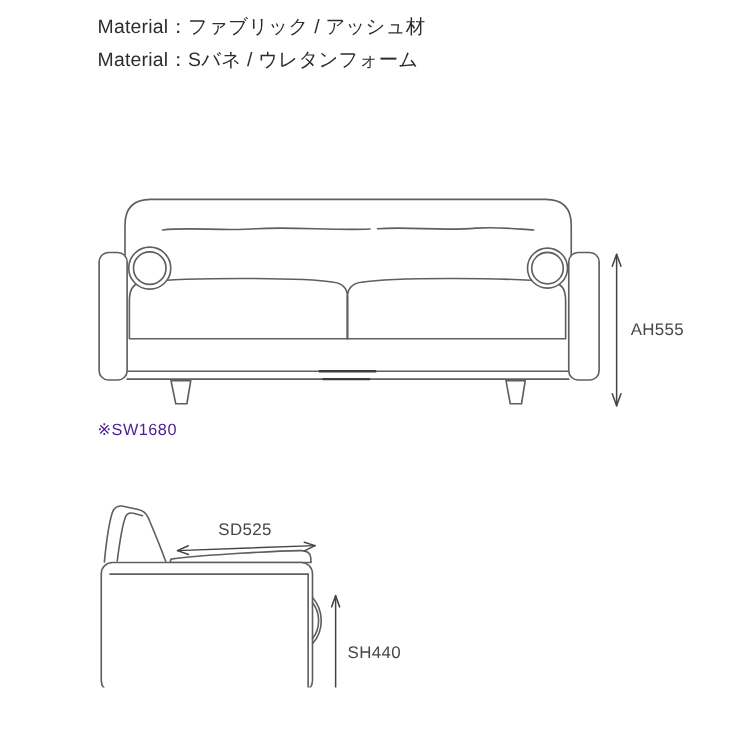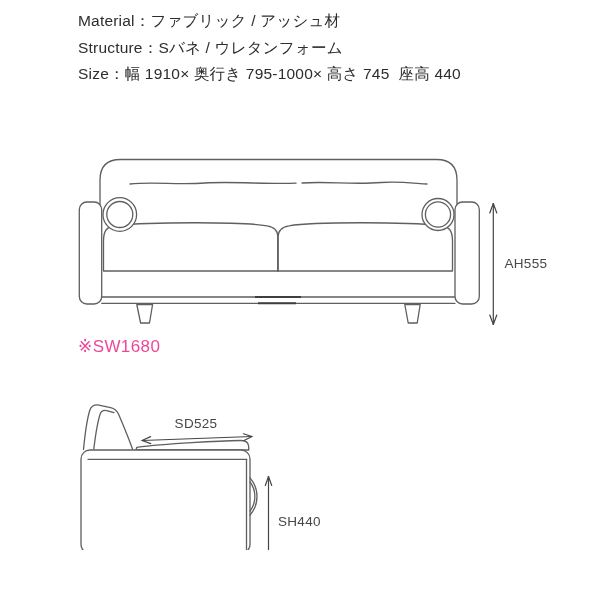--- a/index.html
+++ b/index.html
@@ -3,40 +3,39 @@
 <meta charset="utf-8">
 <style>
   html,body{margin:0;padding:0;background:#ffffff;}
   body{width:600px;height:600px;font-family:"Liberation Sans","DejaVu Sans",sans-serif;}
   .sheet{position:relative;width:600px;height:550px;background:#ffffff;overflow:hidden;}
   .spec-line{position:absolute;left:78px;font-size:15.5px;color:#2d2d2d;
              letter-spacing:0.2px;white-space:pre;}
   #spec-1{top:11px}
   #spec-2{top:37.5px}
   #spec-3{top:64px}
-  .note-line{position:absolute;left:78px;font-size:17px;color:#ec4899;
+  .note-line{position:absolute;left:78px;font-size:13px;color:#4c1d95;
              letter-spacing:0.4px;white-space:pre;}
   #note-1{top:336px}
   #note-2{top:352px}
   svg.drawing{position:absolute;left:0;top:0;}
   .ln{fill:#ffffff;stroke:#5f5f5f;stroke-width:1.3;stroke-linecap:round;stroke-linejoin:round;}
   .lno{fill:none;stroke:#5f5f5f;stroke-width:1.3;stroke-linecap:round;stroke-linejoin:round;}
   .dk{fill:none;stroke:#3e3e3e;stroke-width:1.9;stroke-linecap:butt;}
   .arrow{fill:none;stroke:#454545;stroke-width:1.2;stroke-linecap:round;stroke-linejoin:round;}
   .dim{font-size:13.5px;fill:#474747;letter-spacing:0.3px;
        font-family:"Liberation Sans","DejaVu Sans",sans-serif;}
 </style>
 </head>
 <body>
 
 <div class="sheet">
 
   <div class="spec-line" id="spec-1">Material：ファブリック / アッシュ材</div>
-  <div class="spec-line" id="spec-2">Structure：Sバネ / ウレタンフォーム</div>
-  <div class="spec-line" id="spec-3">Size：幅 1910× 奥行き 795-1000× 高さ 745  座高 440</div>
+  <div class="spec-line" id="spec-2">Material：Sバネ / ウレタンフォーム</div>
 
   <div class="note-line" id="note-1">※SW1680</div>
 
   <svg class="drawing" width="600" height="600" viewBox="0 0 600 600">
 
     <g>
 
       <path class="ln" d="M100,272 V180 Q100,159.5 120.5,159.5 H436.5 Q457,159.5 457,180 V272"></path>
 
       <path class="lno" d="M130,184 C152,181.5 178,185 205,183 C232,181.2 268,184.5 296,183.2"></path>

